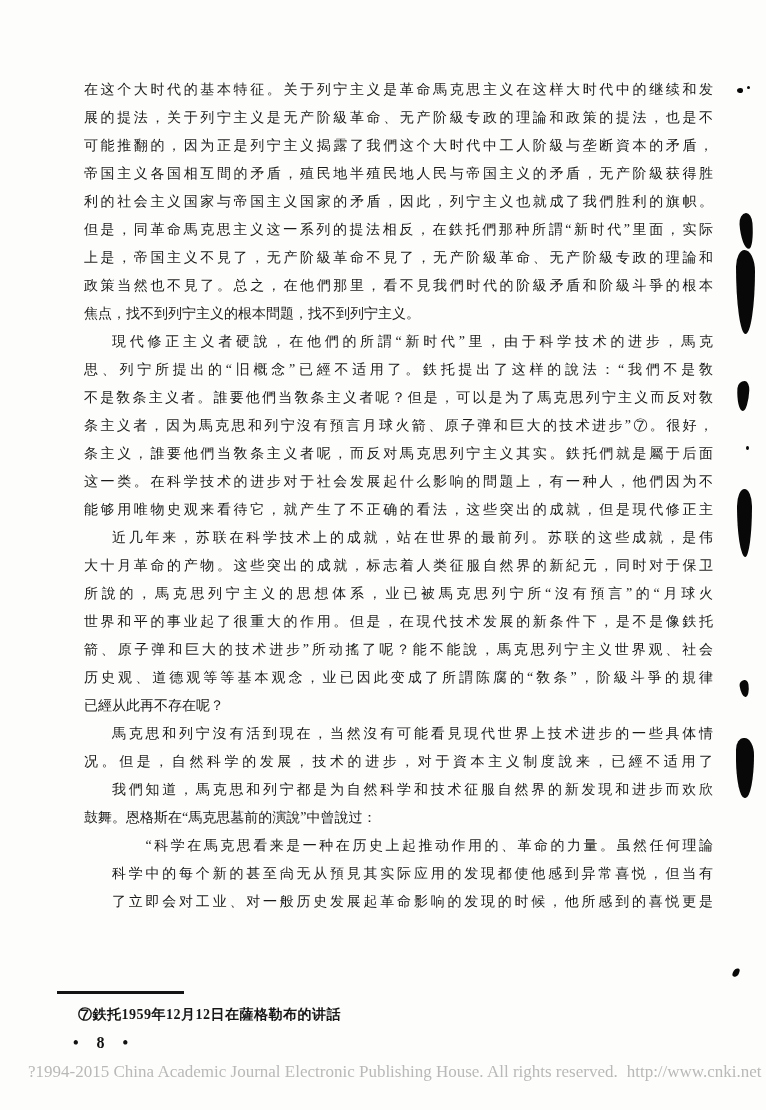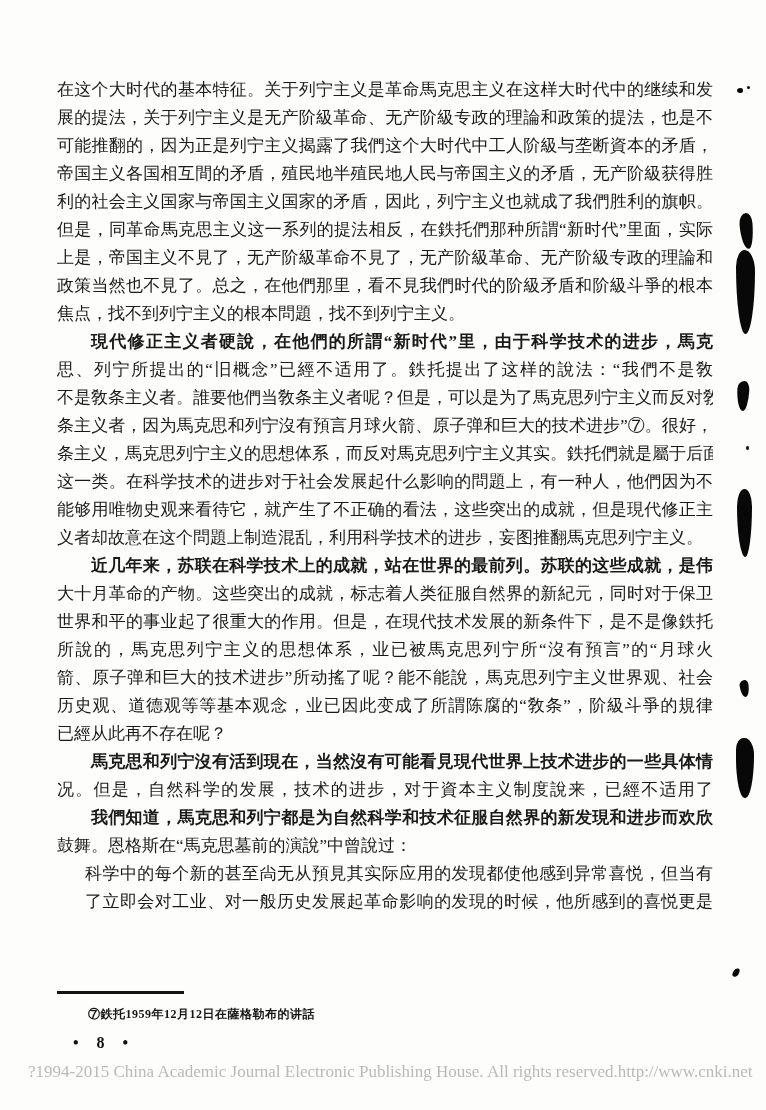--- a/index.html
+++ b/index.html
@@ -17,48 +17,49 @@
   .content {
     position: absolute;
     left: 57px;
     top: 76px;
     width: 656px;
   }
   .para { width: 100%; }
   .line {
     height: 28px;
     line-height: 28px;
-    font-size: 17px;
+    font-size: 14px;
     font-weight: 500;
     text-align: justify;
     text-align-last: justify;
     text-justify: inter-character;
     overflow: hidden;
     white-space: nowrap;
+    margin-left: 27px;
   }
-  .para.indent .line.first { text-indent: 2em; font-weight: bold; }
+  .para.indent .line.first { text-indent: 2em; }
   .line.last { text-align-last: left; }
   .para.quote {
     margin-left: 28px;
     width: 628px;
   }
   .para.quote .line.first { text-indent: 2.4em; }
   .footnote-rule {
     position: absolute;
     left: 57px;
     top: 991px;
     width: 127px;
     height: 3px;
     background: #141414;
   }
   .footnote {
     position: absolute;
-    left: 88px;
+    left: 78px;
     top: 1006px;
-    font-size: 12px;
+    font-size: 14px;
     font-weight: 700;
     color: #161616;
     letter-spacing: 0.5px;
   }
   .page-number {
     position: absolute;
     left: 73px;
     top: 1034px;
     font-size: 16px;
     font-weight: 700;
@@ -69,20 +70,21 @@
     position: absolute;
     left: 28px;
     top: 1062px;
     width: 722px;
     display: flex;
     justify-content: space-between;
     font-family: "Liberation Serif", "DejaVu Serif", serif;
     font-size: 17px;
     color: #b9b9b9;
     white-space: nowrap;
+    gap: 9px;
   }
   
   .smudge {
     position: absolute;
     background: #080808;
   }
   .s1  { left: 737px; top: 88px;  width: 6px;  height: 5px;  border-radius: 60% 40% 55% 45%; }
   .s1b { left: 747px; top: 86px;  width: 3px;  height: 3px;  border-radius: 50%; }
   .s2  { left: 740px; top: 213px; width: 13px; height: 36px; border-radius: 55% 45% 40% 60% / 30% 30% 70% 70%; transform: rotate(-4deg); }
   .s3  { left: 736px; top: 250px; width: 19px; height: 84px; border-radius: 45% 55% 50% 50% / 20% 25% 75% 80%; }
@@ -108,43 +110,43 @@
         <div class="line">但是，同革命馬克思主义这一系列的提法相反，在鉄托們那种所謂“新时代”里面，实际</div>
         <div class="line">上是，帝国主义不見了，无产阶級革命不見了，无产阶級革命、无产阶級专政的理論和</div>
         <div class="line">政策当然也不見了。总之，在他們那里，看不見我們时代的阶級矛盾和阶級斗爭的根本</div>
         <div class="line last">焦点，找不到列宁主义的根本問題，找不到列宁主义。</div>
       </div>
       <div class="para body indent">
         <div class="line first">現代修正主义者硬說，在他們的所謂“新时代”里，由于科学技术的进步，馬克</div>
         <div class="line">思、列宁所提出的“旧概念”已經不适用了。鉄托提出了这样的說法：“我們不是敎</div>
         <div class="line">不是敎条主义者。誰要他們当敎条主义者呢？但是，可以是为了馬克思列宁主义而反对敎</div>
         <div class="line">条主义者，因为馬克思和列宁沒有預言月球火箭、原子弹和巨大的技术进步”⑦。很好，</div>
-        <div class="line">条主义，馬克思列宁主义的思想体系，而反对馬克思列宁主义其实。鉄托們就是屬于后面</div>
+        <div class="line">条主义，誰要他們当敎条主义者呢，而反对馬克思列宁主义其实。鉄托們就是屬于后面</div>
         <div class="line">这一类。在科学技术的进步对于社会发展起什么影响的問題上，有一种人，他們因为不</div>
         <div class="line">能够用唯物史观来看待它，就产生了不正确的看法，这些突出的成就，但是現代修正主</div>
-        <div class="line last">义者却故意在这个問題上制造混乱，利用科学技术的进步，妄图推翻馬克思列宁主义。</div>
       </div>
       <div class="para body indent">
         <div class="line first">近几年来，苏联在科学技术上的成就，站在世界的最前列。苏联的这些成就，是伟</div>
         <div class="line">大十月革命的产物。这些突出的成就，标志着人类征服自然界的新紀元，同时对于保卫</div>
+        <div class="line">所說的，馬克思列宁主义的思想体系，业已被馬克思列宁所“沒有預言”的“月球火</div>
         <div class="line">世界和平的事业起了很重大的作用。但是，在現代技术发展的新条件下，是不是像鉄托</div>
-        <div class="line">所說的，馬克思列宁主义的思想体系，业已被馬克思列宁所“沒有預言”的“月球火</div>
         <div class="line">箭、原子弹和巨大的技术进步”所动搖了呢？能不能說，馬克思列宁主义世界观、社会</div>
         <div class="line">历史观、道德观等等基本观念，业已因此变成了所謂陈腐的“敎条”，阶級斗爭的規律</div>
         <div class="line last">已經从此再不存在呢？</div>
       </div>
       <div class="para body indent">
         <div class="line first">馬克思和列宁沒有活到現在，当然沒有可能看見現代世界上技术进步的一些具体情</div>
         <div class="line">况。但是，自然科学的发展，技术的进步，对于資本主义制度說来，已經不适用了</div>
       </div>
       <div class="para body indent">
         <div class="line first">我們知道，馬克思和列宁都是为自然科学和技术征服自然界的新发現和进步而欢欣</div>
         <div class="line last">鼓舞。恩格斯在“馬克思墓前的演說”中曾說过：</div>
       </div>
       <div class="para quote indent">
+        <div class="line first">“科学在馬克思看来是一种在历史上起推动作用的、革命的力量。虽然任何理論</div>
         <div class="line">科学中的每个新的甚至尙无从預見其实际应用的发現都使他感到异常喜悦，但当有</div>
         <div class="line">了立即会对工业、对一般历史发展起革命影响的发現的时候，他所感到的喜悦更是</div>
       </div>
     </div>
 
   <div class="footnote-rule"></div>
 
   <div class="footnote">⑦鉄托1959年12月12日在薩格勒布的讲話</div>
 
   <div class="page-number">•  8  •</div>

